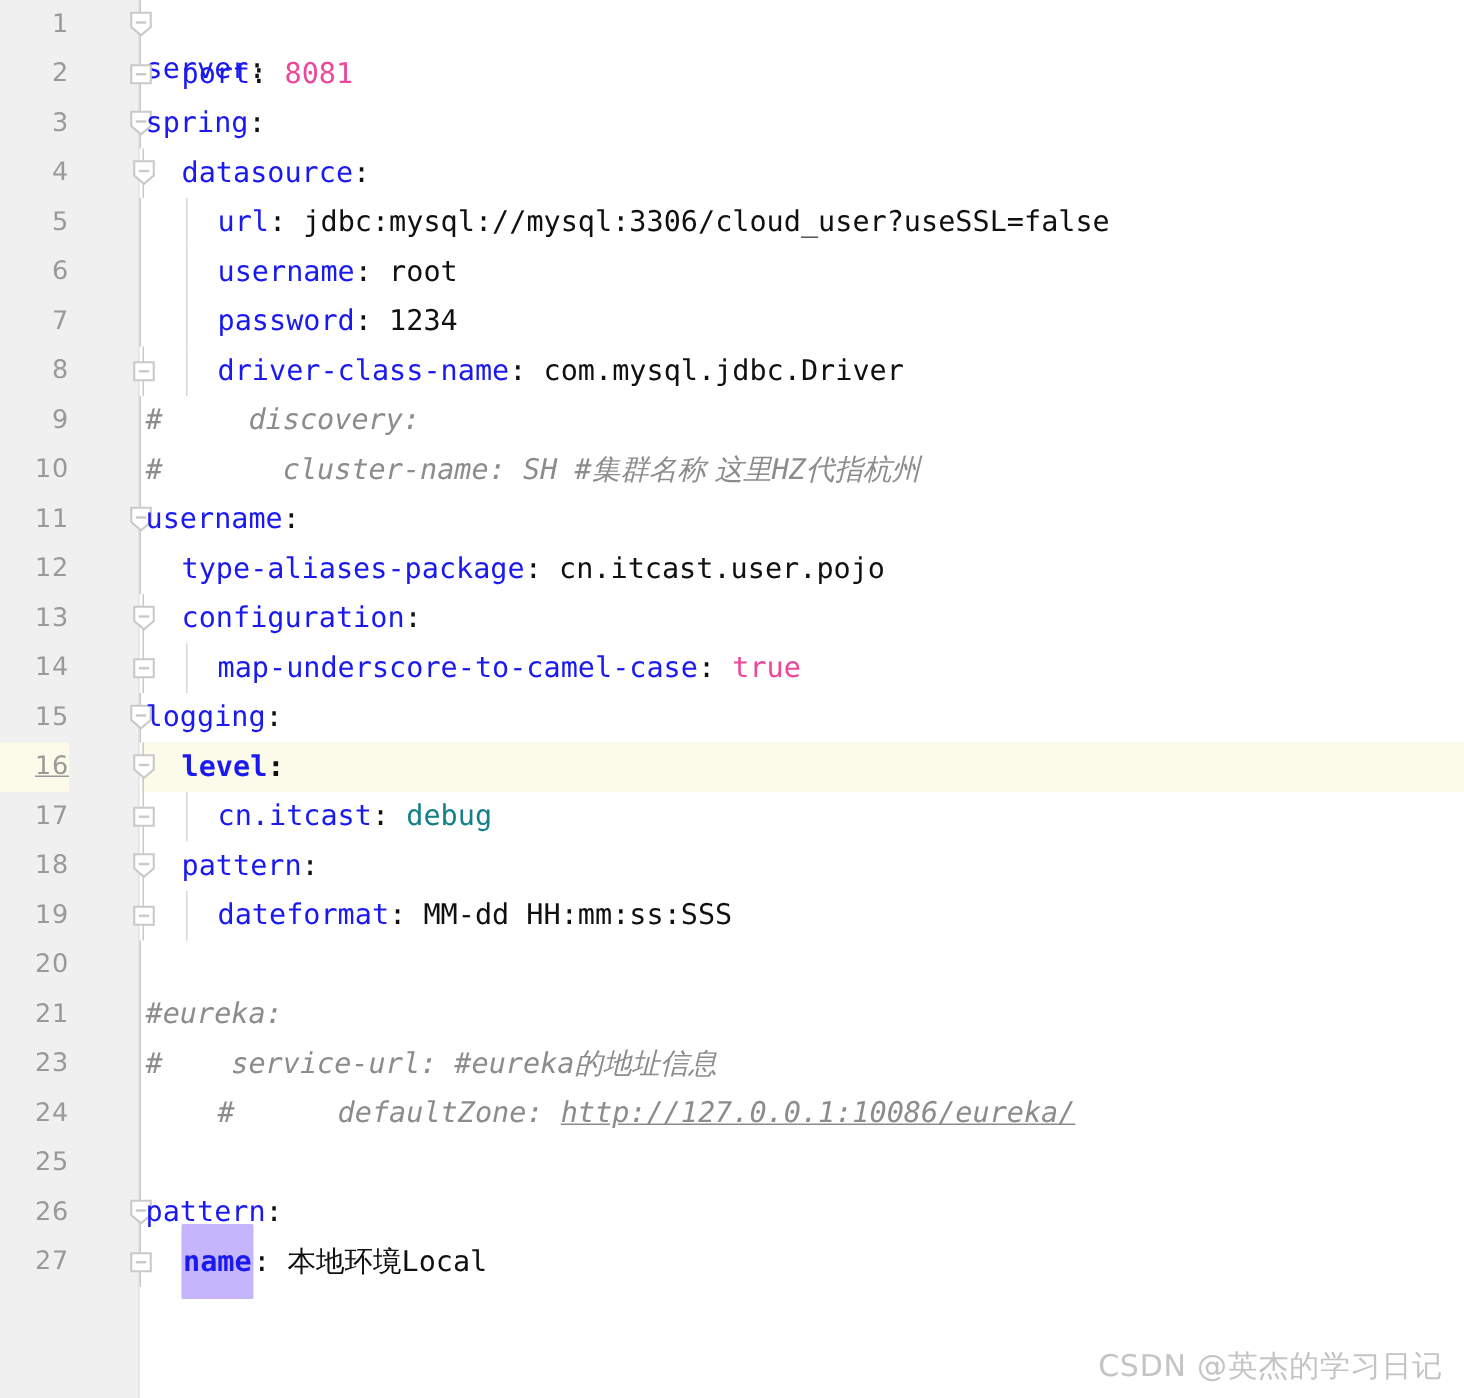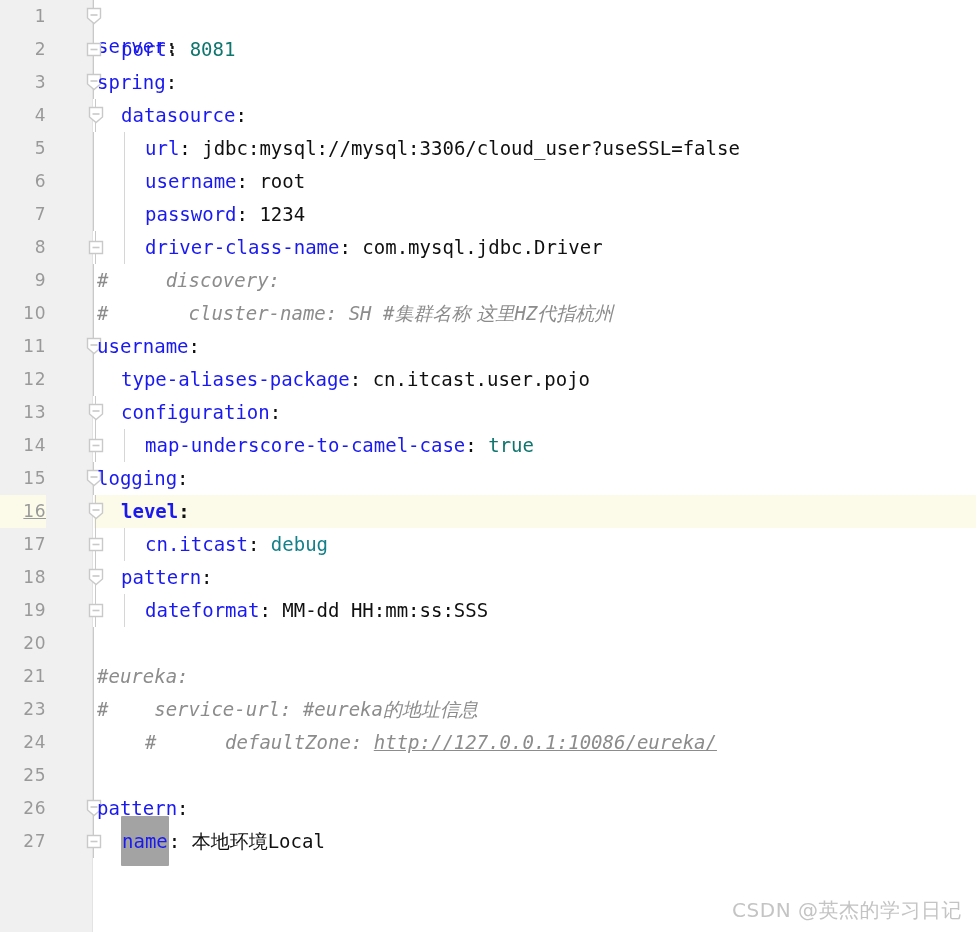--- a/index.html
+++ b/index.html
@@ -102,28 +102,29 @@
     left: 97px;
     top: 0;
     height: 33px;
     font-size: 19px;
     font-family: "DejaVu Sans Mono", "Liberation Mono", monospace;
     color: #080808;
     white-space: pre;
   }
   .k   { color: #1a1af0; }           
   .v   { color: #101010; }           
-  .num { color: #0f766e; text-align: right; }           
+  .num { color: #ec4899; text-align: right; }           
   .teal{ color: #14808a; }           
   .cm  { color: #8c8c8c; font-style: italic; }  
   .cm u { text-decoration: underline; }
   .hl-ident {
-    background: #a3a3a3;
+    background: #c4b5fd;
     padding: 14px 1px;
     border-radius: 1px;
+    font-weight: bold;
   }
   .cjk {
     font-family: "DejaVu Sans", "Liberation Sans", sans-serif;
   }
 
   
   .iguide {
     position: absolute;
     top: 0;
     width: 1px;

